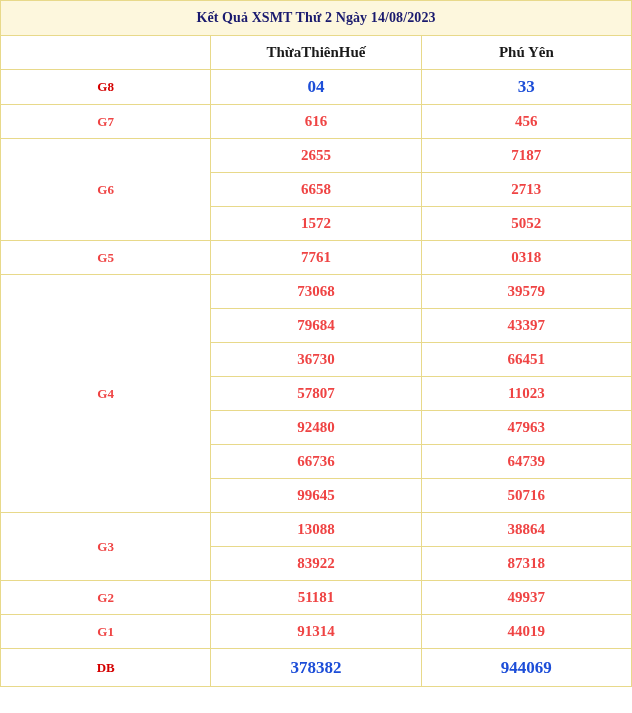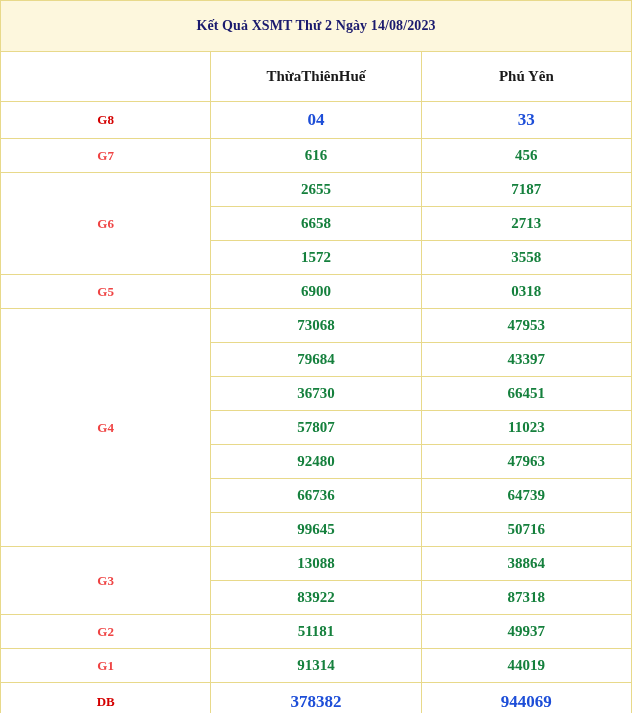--- a/index.html
+++ b/index.html
@@ -16,21 +16,21 @@
   .lottery-table {
     width: 632px;
     border-collapse: collapse;
     table-layout: fixed;
   }
   .lottery-table td,
   .lottery-table th {
     border: 1px solid #e8d98a;
     text-align: center;
     vertical-align: middle;
-    padding: 8px;
+    padding: 0;
   }
   .title-cell {
     background: #fdf7dd;
     height: 34px;
     font-size: 14px;
     font-weight: bold;
     color: #1a1a6e;
     letter-spacing: 0.1px;
   }
   .prov-header {
@@ -45,21 +45,21 @@
     font-size: 13px;
     font-weight: bold;
     color: #ef4444;
   }
   .prize-label.red {
     color: #d40000;
   }
   .num {
     font-size: 15px;
     font-weight: bold;
-    color: #15803d;
+    color: #ef4444;
   }
   .num.red {
     color: #1d4ed8;
   }
   .num.big {
     font-size: 17px;
   }
   .row-h {
     height: 34px;
   }
@@ -101,33 +101,33 @@
       <td class="prize-label" rowspan="3">G6</td>
       <td class="num">2655</td>
       <td class="num">7187</td>
     </tr>
     <tr class="row-h">
       <td class="num">6658</td>
       <td class="num">2713</td>
     </tr>
     <tr class="row-h">
       <td class="num">1572</td>
-      <td class="num">3558</td>
+      <td class="num">5052</td>
     </tr>
 
     <tr class="row-h">
       <td class="prize-label">G5</td>
-      <td class="num">6900</td>
+      <td class="num">7761</td>
       <td class="num">0318</td>
     </tr>
 
     <tr class="row-h">
       <td class="prize-label" rowspan="7">G4</td>
       <td class="num">73068</td>
-      <td class="num">47953</td>
+      <td class="num">39579</td>
     </tr>
     <tr class="row-h">
       <td class="num">79684</td>
       <td class="num">43397</td>
     </tr>
     <tr class="row-h">
       <td class="num">36730</td>
       <td class="num">66451</td>
     </tr>
     <tr class="row-h">

